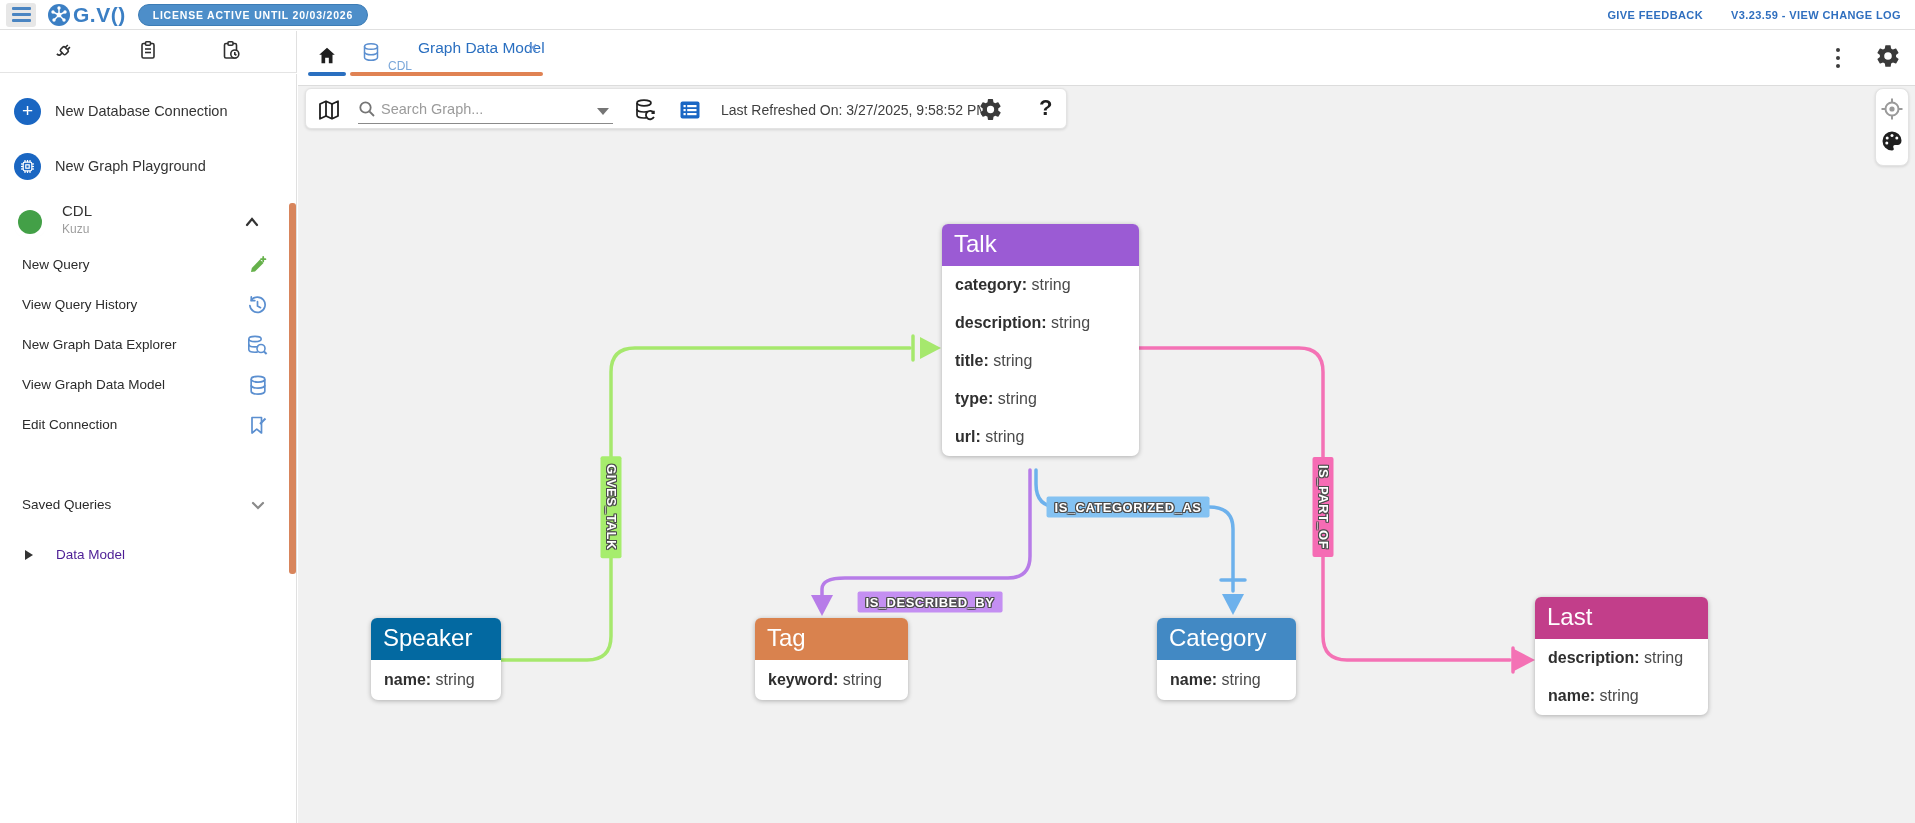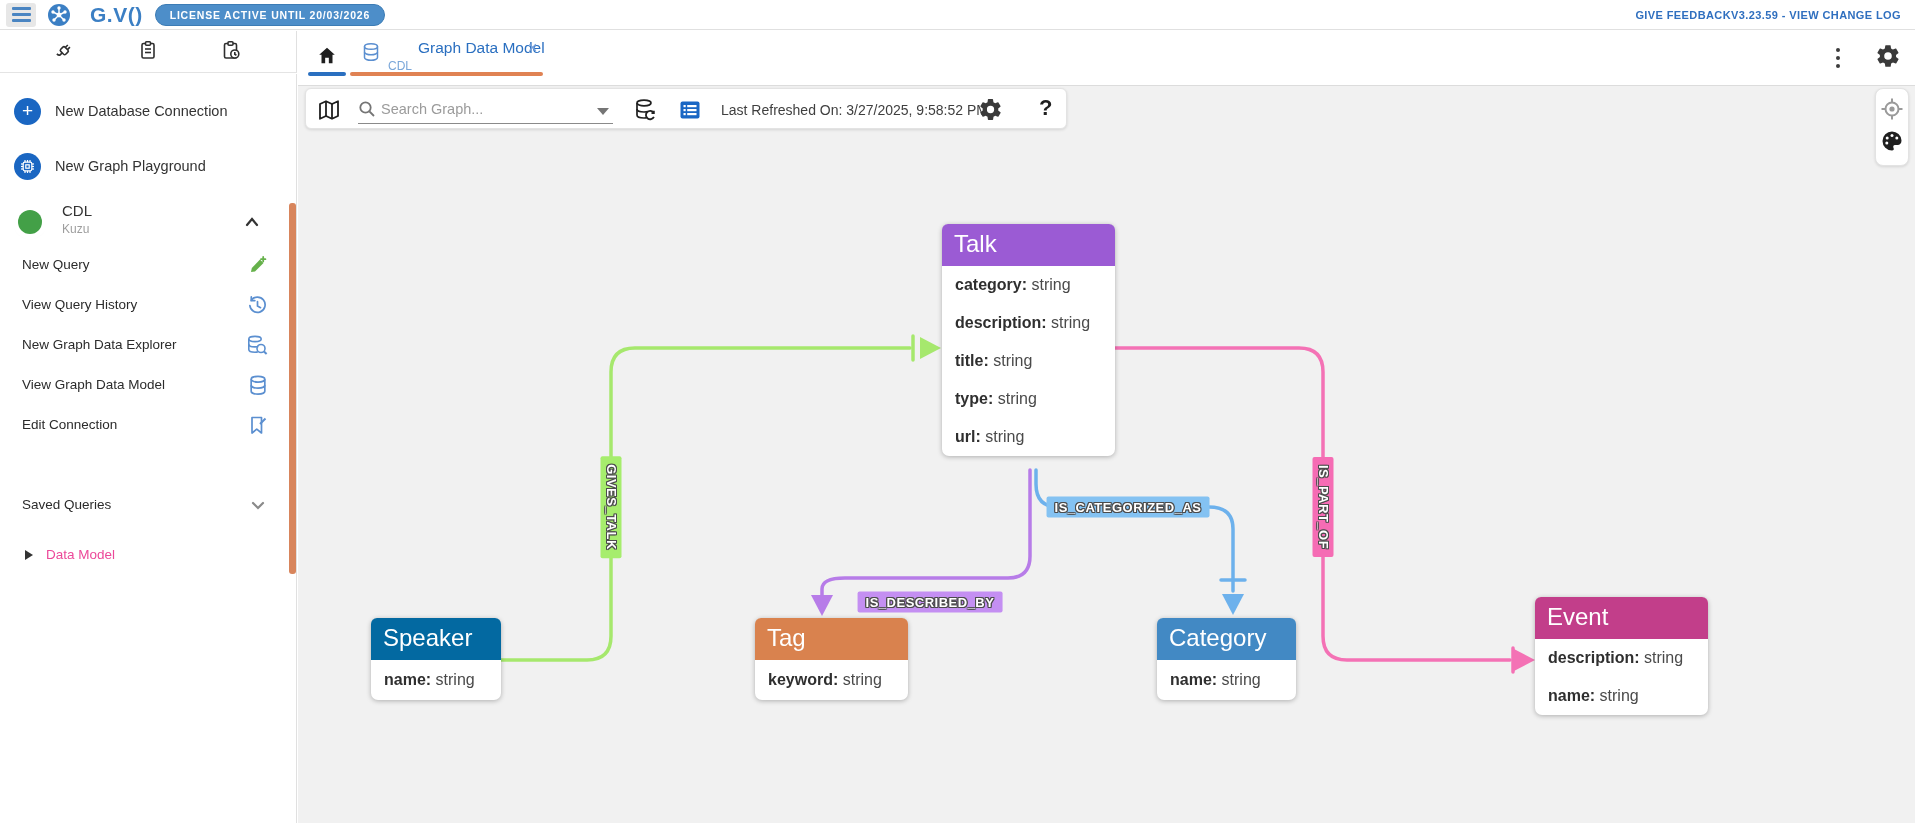--- a/index.html
+++ b/index.html
@@ -6,25 +6,25 @@
   html,body { width:1915px; height:823px; overflow:hidden; background:#fff;
               font-family:"Liberation Sans", sans-serif; }
   #app { position:relative; width:1915px; height:823px; }
 
   
   .topbar { position:absolute; left:0; top:0; width:1915px; height:30px; background:#fff;
             border-bottom:1px solid #e0e0e0; display:flex; align-items:center; }
   .hamburger { width:30px; height:24px; background:#e7e7e7; border-radius:3px; margin-left:6px;
                display:flex; flex-direction:column; justify-content:center; gap:3px; align-items:center; cursor:pointer; }
   .hamburger span { display:block; width:19px; height:3px; background:#4a85c2; border-radius:1px; }
-  .logo-wrap { display:flex; align-items:center; margin-left:12px; gap:20px; }
+  .logo-wrap { display:flex; align-items:center; margin-left:12px; gap:3px; }
   .logo-text { color:#3b7fc4; font-size:21px; font-weight:bold; letter-spacing:0.5px; }
   .license-badge { margin-left:12px; background:#4d8ec9; color:#fff; font-size:10.5px; font-weight:bold;
                    letter-spacing:0.8px; padding:4px 14px; border-radius:11px; border:1px solid #3c7cb5; }
-  .topbar-right { margin-left:auto; display:flex; padding-right:14px; }
+  .topbar-right { margin-left:auto; display:flex; gap:28px; padding-right:14px; }
   .topbar-link { color:#2f6fbf; font-size:11px; font-weight:bold; letter-spacing:0.4px; cursor:pointer; }
 
   
   .side-head { position:absolute; left:0; top:31px; width:297px; height:42px; background:#fff;
                border-bottom:1px solid #e4e4e4; border-right:1px solid #e0e0e0;
                display:flex; align-items:center; justify-content:space-around; padding:0 24px; }
   .side-head .icon-btn { cursor:pointer; }
 
   
   .tabbar { position:absolute; left:298px; top:31px; width:1617px; height:55px; background:#fff;
@@ -56,21 +56,21 @@
               box-shadow:0 0 0 5px #fff, 0 1px 4px rgba(0,0,0,.35); }
   .conn-name { position:absolute; left:62px; top:2px; font-size:15px; color:#333; }
   .conn-type { position:absolute; left:62px; top:22px; font-size:12px; color:#9e9e9e; }
   .conn-chevron { position:absolute; right:28px; top:12px; }
   .menu-row { position:absolute; left:0; width:290px; height:40px; cursor:pointer; }
   .menu-row .lbl { position:absolute; left:22px; top:11px; font-size:13.5px; color:#2b2b2b; white-space:nowrap; }
   .menu-row .ric { position:absolute; right:22px; top:9px; }
   .dm-row { position:absolute; left:0; top:463px; width:290px; height:40px; cursor:pointer; }
   .dm-caret { position:absolute; left:25px; top:13px; width:0; height:0;
               border-left:8px solid #333; border-top:5px solid transparent; border-bottom:5px solid transparent; }
-  .dm-lbl { position:absolute; left:46px; top:10px; font-size:13.5px; color:#ec4899; }
+  .dm-lbl { position:absolute; left:56px; top:10px; font-size:13.5px; color:#4c1d95; }
 
   
   .canvas { position:absolute; left:298px; top:86px; width:1617px; height:737px; background:#f1f1f1; overflow:hidden; }
   .edges { position:absolute; left:0; top:0; width:1617px; height:737px; }
   .edges path { fill:none; stroke-width:3.5px; stroke-linecap:round; }
 
   .edge-label { position:absolute; white-space:nowrap; font-size:13px; font-weight:bold; letter-spacing:0.5px;
                 color:#fff; padding:3px 8px; border-radius:2px; cursor:pointer;
                 text-shadow:-1px -1px 0 #4c4c4c, 1px -1px 0 #4c4c4c, -1px 1px 0 #4c4c4c, 1px 1px 0 #4c4c4c,
                              0 -1px 0 #4c4c4c, 0 1px 0 #4c4c4c, -1px 0 0 #4c4c4c, 1px 0 0 #4c4c4c; }
@@ -346,21 +346,21 @@
         <line x1="1215" y1="562" x2="1215" y2="586" stroke="#f472b5" stroke-width="3.5" stroke-linecap="round"></line>
         <polygon points="1216,563 1216,585 1237,574" fill="#f472b5"></polygon>
       </g>
     </svg>
 
     <div class="edge-label el-v" style="left:313px; top:421px; background:#a6ed6d;">GIVES_TALK</div>
     <div class="edge-label el-h" style="left:632px; top:492px; background:#c48ff2;margin-top:24px;">IS_DESCRIBED_BY</div>
     <div class="edge-label el-h" style="left:830px; top:421px; background:#84c2f2;">IS_CATEGORIZED_AS</div>
     <div class="edge-label el-v" style="left:1025px; top:421px; background:#f56cb4;">IS_PART_OF</div>
 
-    <div class="gnode" style="left:644px; top:138px; width:173px;">
+    <div class="gnode" style="left:644px; top:138px; width:197px;">
       <div class="nhead" style="background:#9b5bd4;">Talk</div>
       <div class="nbody">
         <div class="prow"><span class="pn">category</span><span class="pv">string</span></div>
         <div class="prow"><span class="pn">description</span><span class="pv">string</span></div>
         <div class="prow"><span class="pn">title</span><span class="pv">string</span></div>
         <div class="prow"><span class="pn">type</span><span class="pv">string</span></div>
         <div class="prow"><span class="pn">url</span><span class="pv">string</span></div>
       </div>
     </div>
 
@@ -379,21 +379,21 @@
     </div>
 
     <div class="gnode" style="left:859px; top:532px; width:139px;">
       <div class="nhead" style="background:#4289c4;">Category</div>
       <div class="nbody">
         <div class="prow prow-lg"><span class="pn">name</span><span class="pv">string</span></div>
       </div>
     </div>
 
     <div class="gnode" style="left:1237px; top:511px; width:173px;">
-      <div class="nhead" style="background:#c23e8a;">Event</div>
+      <div class="nhead" style="background:#c23e8a;">Last</div>
       <div class="nbody">
         <div class="prow"><span class="pn">description</span><span class="pv">string</span></div>
         <div class="prow"><span class="pn">name</span><span class="pv">string</span></div>
       </div>
     </div>
 
     <div class="gtoolbar">
       <span class="gt-map">
         <svg width="24" height="24" viewBox="0 0 24 24" fill="none" stroke="#1f1f1f" stroke-width="1.8" stroke-linejoin="round">
           <path d="M3 6 L9 3.2 L15 6 L21 3.2 V18 L15 20.8 L9 18 L3 20.8 Z"></path>

